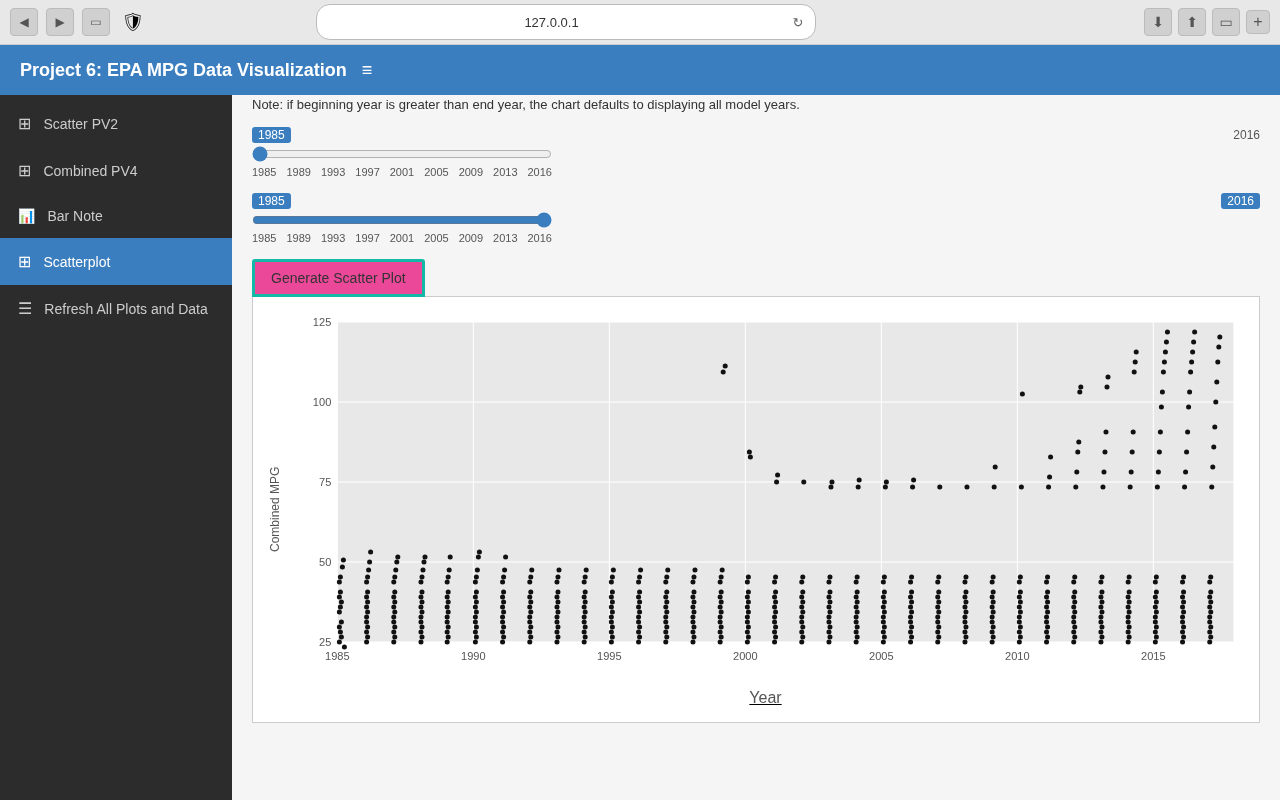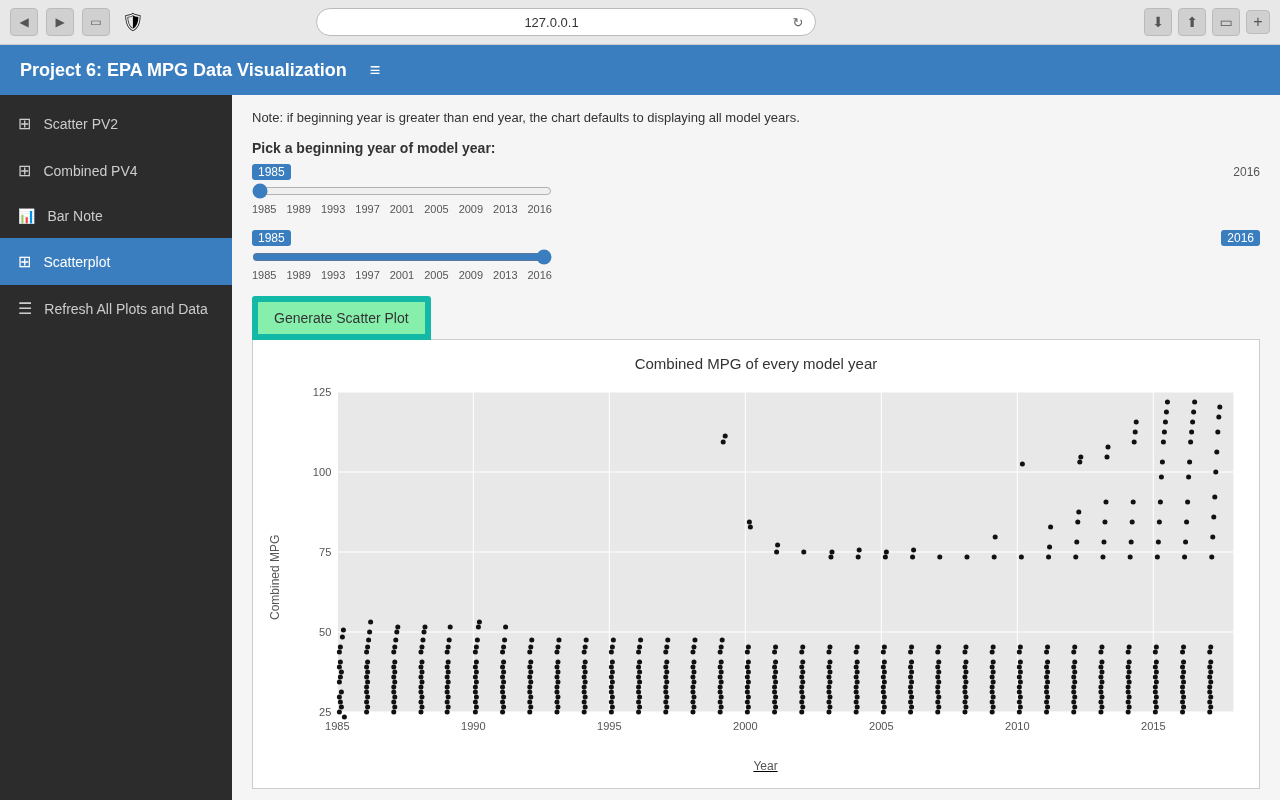--- a/index.html
+++ b/index.html
@@ -18,21 +18,21 @@
     .nav-btn {
       width: 28px; height: 28px;
       background: #d0d0d0;
       border: 1px solid #bbb;
       border-radius: 4px;
       display: flex; align-items: center; justify-content: center;
       cursor: pointer; font-size: 12px; color: #555;
     }
     .url-bar {
       flex: 1;
-      height: 28px;
+      height: 36px;
       background: white;
       border: 1px solid #bbb;
       border-radius: 14px;
       display: flex; align-items: center; justify-content: center;
       font-size: 13px; color: #333;
       max-width: 500px; margin: 0 auto;
       position: relative;
     }
     .url-text { flex: 1; text-align: center; font-size: 13px; color: #333; }
     .reload-btn { width: 24px; height: 24px; display: flex; align-items: center; justify-content: center; cursor: pointer; color: #666; margin-right: 5px; }
@@ -48,21 +48,21 @@
     }
 
     
     .header {
       background: #3a7ebf;
       color: white;
       height: 50px;
       display: flex;
       align-items: center;
       padding: 8px 20px;
-      gap: 23px;
+      gap: 15px;
     }
     .header-title { font-size: 18px; font-weight: bold; }
     .hamburger-btn { cursor: pointer; font-size: 18px; }
 
     
     .main {
       display: flex;
       flex: 1;
       overflow: hidden;
     }
@@ -86,21 +86,21 @@
       color: #ccc;
     }
     .sidebar-item.active { background: #3a7ebf; color: white; }
     .sidebar-icon { font-size: 16px; }
 
     
     .content {
       flex: 1;
       background: #f5f5f5;
       overflow-y: auto;
-      padding: 15px 20px;
+      padding: 2px 20px;
     }
 
     .note-text {
       font-size: 13px;
       color: #333;
       margin-bottom: 15px;
     }
 
     .control-section { margin-bottom: 15px; }
     .control-label { font-size: 14px; font-weight: bold; color: #333; margin-bottom: 8px; }
@@ -117,22 +117,22 @@
       font-size: 11px;
       color: #555;
       width: 300px;
     }
     input[type=range] {
       width: 300px;
       accent-color: #3a7ebf;
     }
 
     .generate-btn {
-      background: #86efac;
-      border: 6px solid #14b8a6;
+      background: #ec4899;
+      border: 3px solid #14b8a6;
       padding: 8px 16px;
       font-size: 14px;
       cursor: pointer;
       border-radius: 3px 3px 0 0;
       margin-bottom: -1px;
       position: relative;
       z-index: 1;
       color: #333;
     }
 
@@ -165,21 +165,21 @@
       flex: 1;
       position: relative;
       text-decoration: underline;
     }
     svg.scatter-plot {
       width: 100%;
       height: 370px;
     }
     .x-axis-label {
       text-align: center;
-      font-size: 12px;
+      font-size: 16px;
       color: #555;
       margin-top: 3px;
     }
   </style>
 </head>
 <body>
 
 <div class="browser-chrome">
   <div class="nav-btn">◀</div>
   <div class="nav-btn">▶</div>
@@ -229,21 +229,20 @@
         <span class="sidebar-icon">☰</span>
         <span>Refresh All Plots and Data</span>
       </div>
     </div>
 
     <div class="content">
       <p class="note-text">Note: if beginning year is greater than end year, the chart defaults to displaying all model years.</p>
 
       
       <div class="control-section">
-        <div class="control-label">Pick a beginning year of model year:</div>
         <div style="display:flex; align-items:center; gap:10px; margin-bottom:3px;">
           <span class="slider-badge">1985</span>
           <span style="flex:1;"></span>
           <span style="font-size:12px; color:#555;">2016</span>
         </div>
         <div style="position:relative; width:300px;">
           <input type="range" min="1985" max="2016" value="1985" style="width: 300px; accent-color: rgb(58, 126, 191);">
           <div class="slider-year-labels">
             <span>1985</span>
               <span>1989</span>
@@ -279,21 +278,20 @@
               <span>2016</span>
           </div>
         </div>
       </div>
 
       
       <button class="generate-btn">Generate Scatter Plot</button>
 
       
       <div class="chart-wrapper">
-        <div class="chart-title">Combined MPG of every model year</div>
         <div class="chart-area">
           <div class="y-axis-label">Combined MPG</div>
           <div class="chart-inner">
             <svg class="scatter-plot" viewBox="0 0 950 370" preserveAspectRatio="none">
 
               <rect x="50" y="10" width="890" height="320" fill="#e8e8e8"></rect>
 
               <line x1="50" y1="10" x2="940" y2="10" stroke="white" stroke-width="1"></line>
               <line x1="50" y1="90" x2="940" y2="90" stroke="white" stroke-width="1"></line>
               <line x1="50" y1="170" x2="940" y2="170" stroke="white" stroke-width="1"></line>

